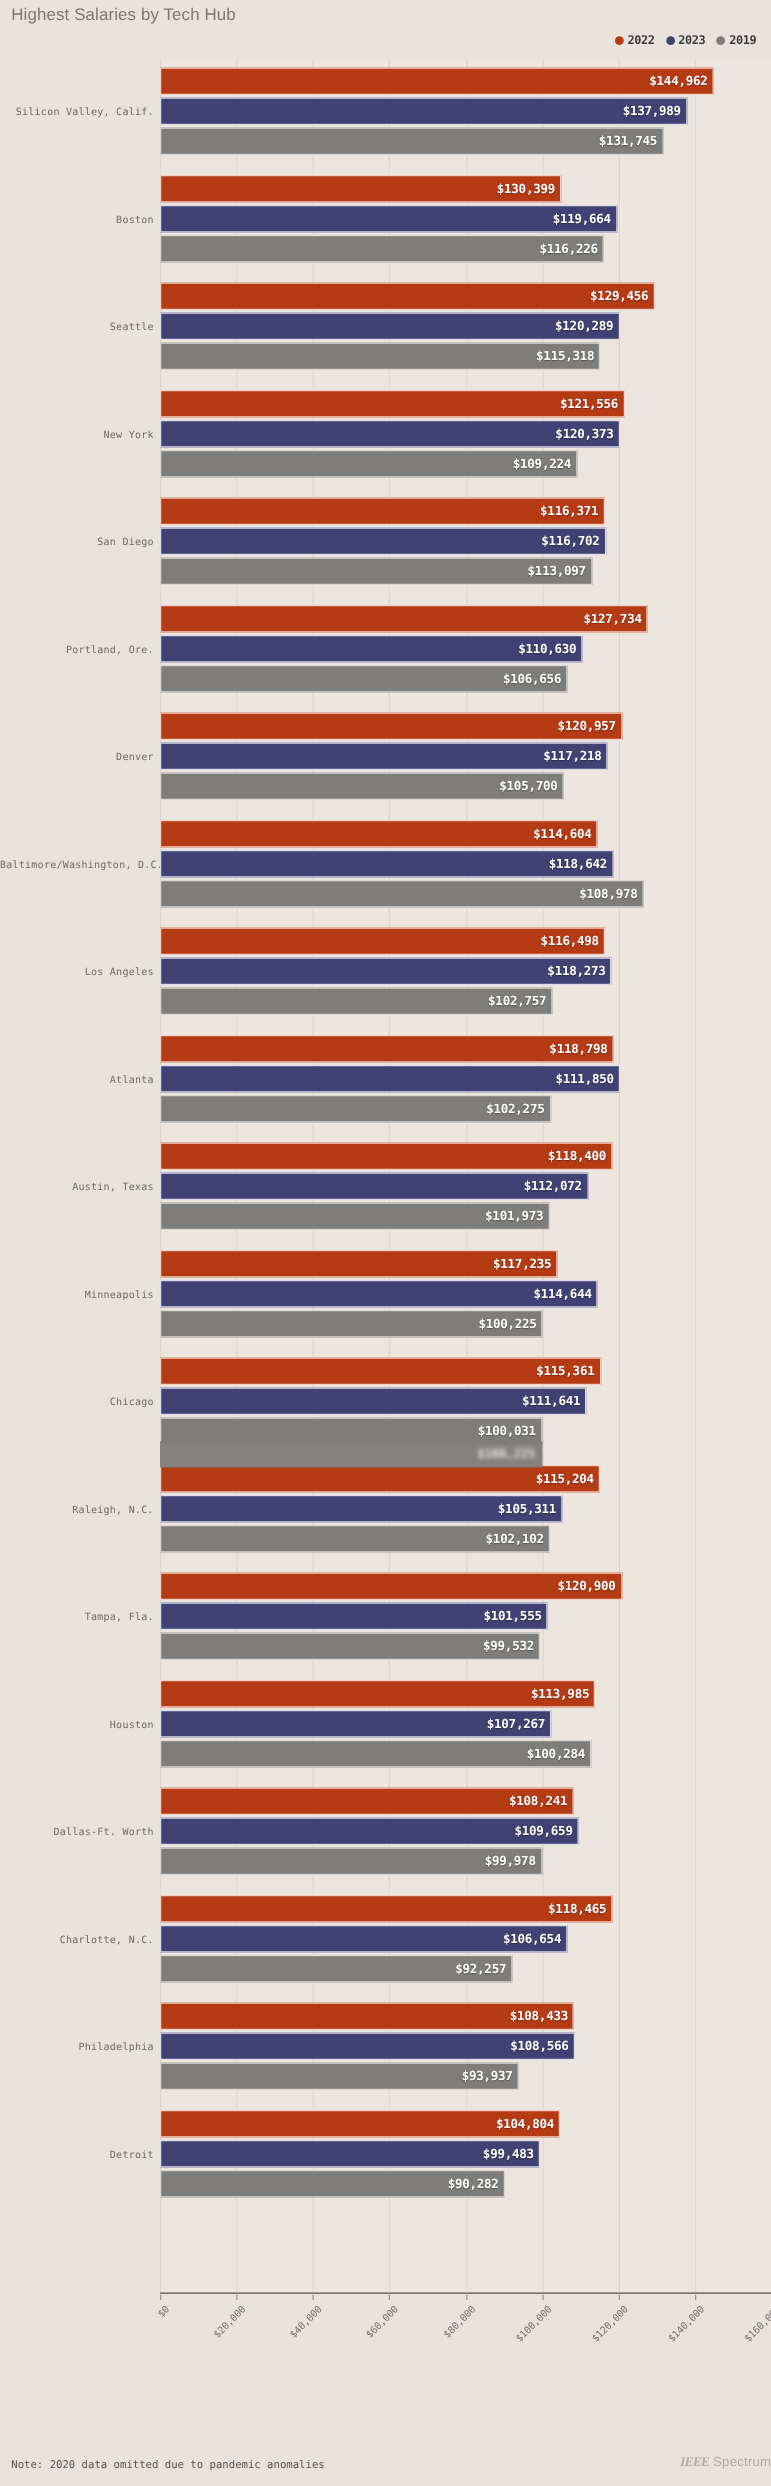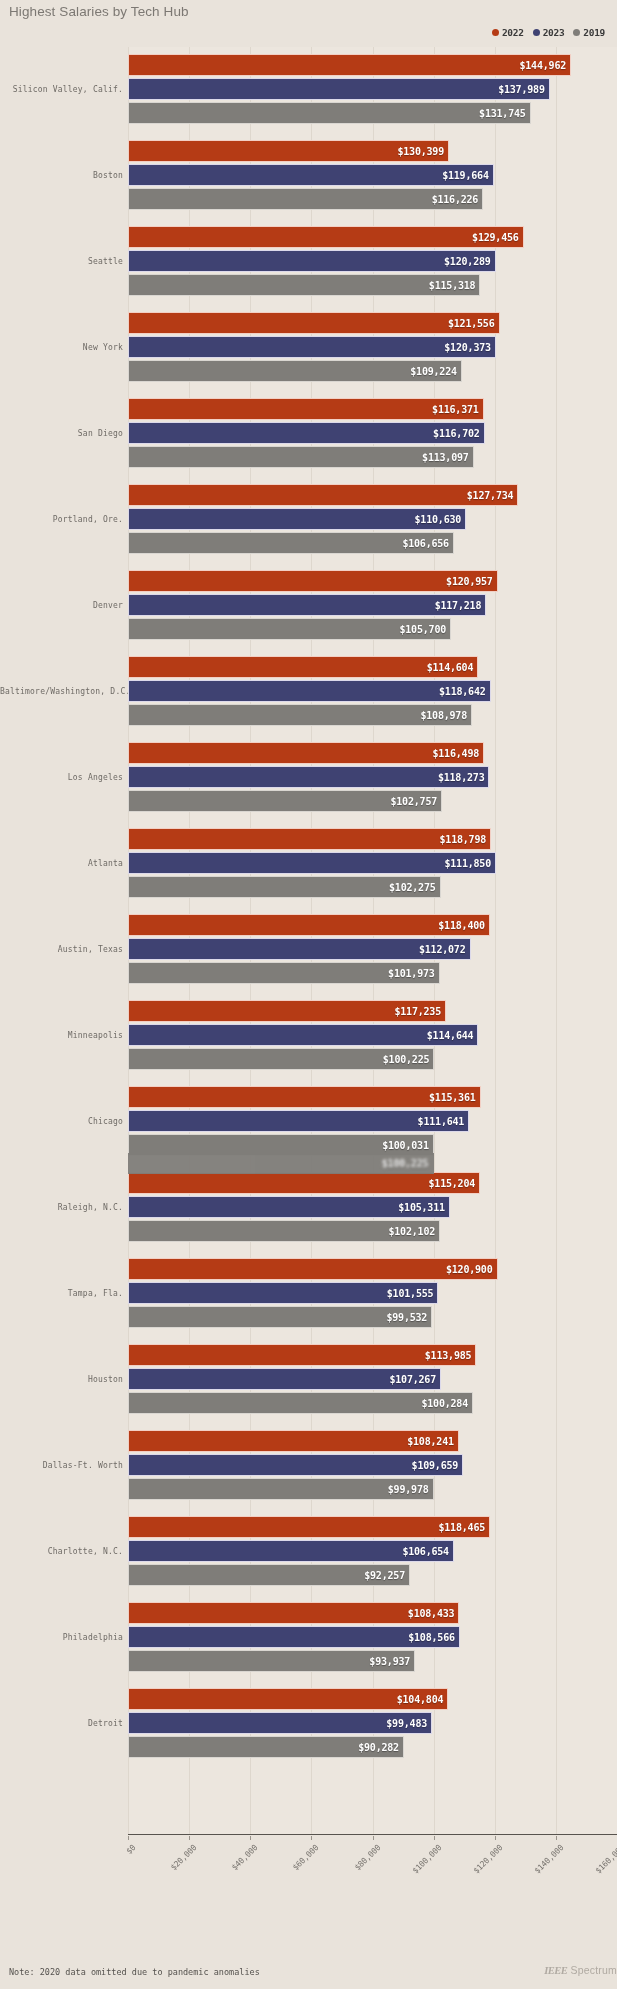--- a/index.html
+++ b/index.html
@@ -422,21 +422,21 @@
             <div class="bar s2022" style="width: 350.258px;">
               <span class="bar-value">$114,604</span>
             </div>
           </div>
           <div class="bar-row">
             <div class="bar s2021" style="width: 362.6px;">
               <span class="bar-value">$118,642</span>
             </div>
           </div>
           <div class="bar-row">
-            <div class="bar s2019" style="width: 344px;">
+            <div class="bar s2019" style="width: 387px;">
               <span class="bar-value">$108,978</span>
             </div>
           </div>
         </div>
       </div>
       <div class="group">
         <div class="group-label">Los Angeles</div>
         <div class="bars">
           <div class="bar-row">
             <div class="bar s2022" style="width: 356.047px;">

